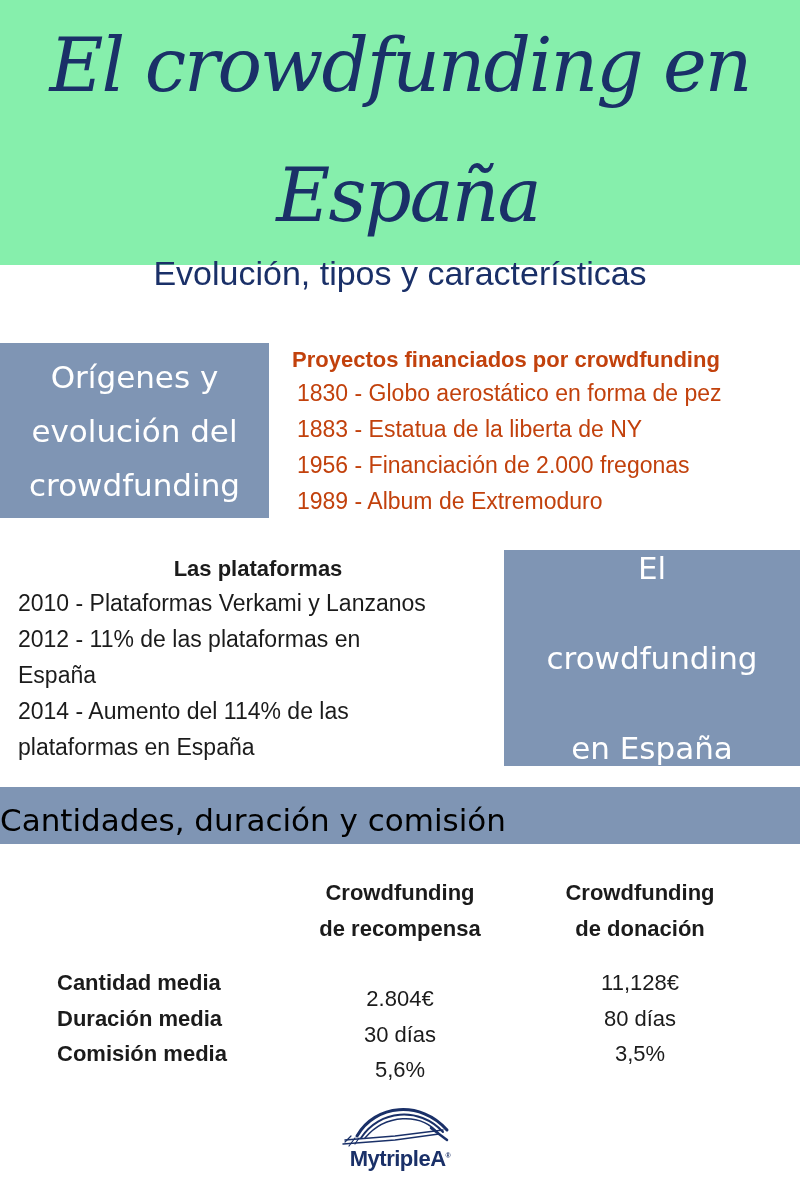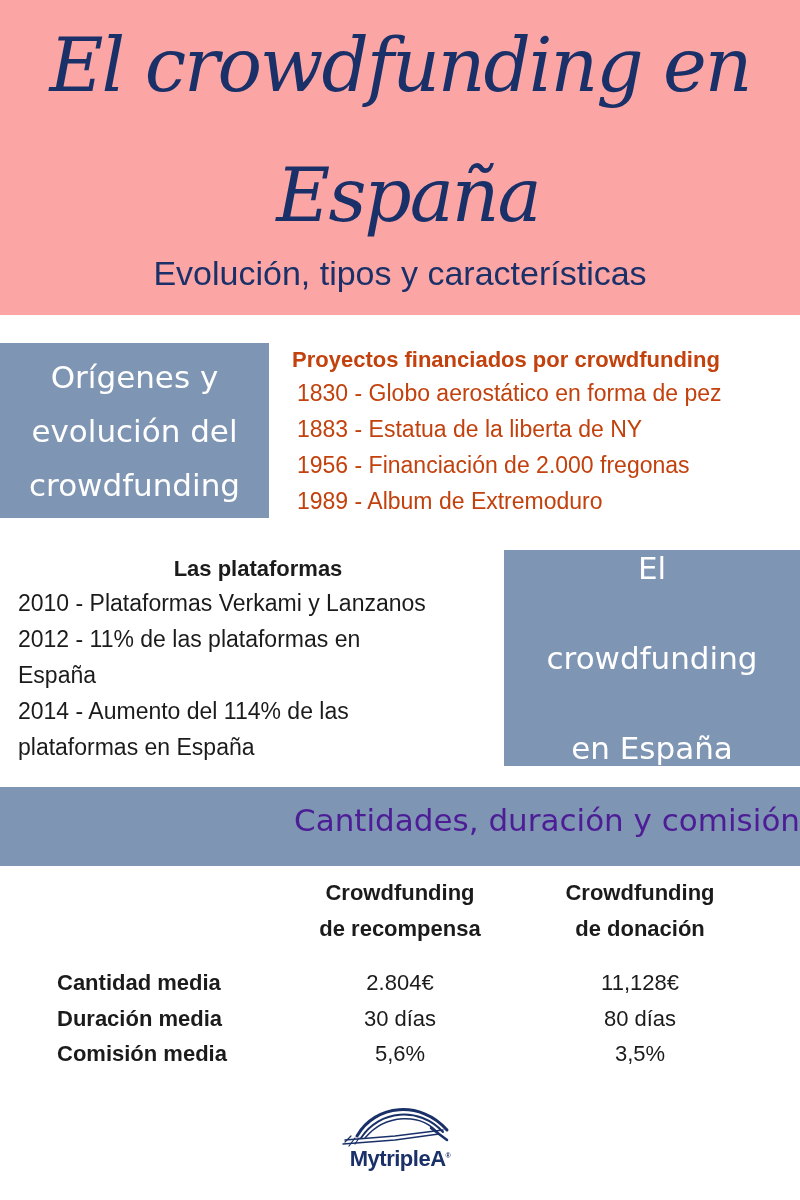--- a/index.html
+++ b/index.html
@@ -1,38 +1,38 @@
 <!DOCTYPE html>
 <html><head>
 <meta charset="utf-8">
 <style>
   html, body { margin:0; padding:0; background:#ffffff; }
   body { width:800px; height:1200px; position:relative; overflow:hidden; font-family:"Liberation Sans", sans-serif; }
-  .header { position:absolute; left:0; top:0; width:800px; height:315px; background:#fca5a5; }
+  .header { position:absolute; left:0; top:0; width:800px; height:265px; background:#86efac; }
   .title { position:absolute; left:0; width:800px; text-align:center; color:#1a3068; font-family:"DejaVu Serif", serif; font-style:italic; font-size:74px; letter-spacing:-2px; }
   .title.l1 { top:22px; }
   .title.l2 { top:152px;margin-left:8px; }
   .subtitle { position:absolute; left:0; top:254px; width:800px; text-align:center; color:#1a3068; font-family:"Liberation Sans", sans-serif; font-size:34px; }
   .bluebox { position:absolute; background:#7f95b4; color:#ffffff; font-family:"DejaVu Sans", sans-serif; text-align:center; display:flex; flex-direction:column; justify-content:center; }
   .box1 { left:0; top:343px; width:269px; height:175px; font-size:31px; line-height:54px; }
   .box2 { left:504px; top:550px; width:296px; height:216px; font-size:31px; line-height:54px;gap:36px; }
-  .band { position:absolute; left:0; top:787px; width:800px; height:79px; background:#7f95b4; color:#4c1d95; font-family:"DejaVu Sans", sans-serif; font-size:31px; text-align:right; line-height:67px; }
+  .band { position:absolute; left:0; top:787px; width:800px; height:57px; background:#7f95b4; color:#000000; font-family:"DejaVu Sans", sans-serif; font-size:31px; text-align:left; line-height:67px; }
   .sec1 { position:absolute; left:292px; top:345px; width:510px; color:#c2410c; }
   .sec1 .h { font-weight:bold; font-size:22px; height:30px; line-height:30px; }
   .sec1 .item { font-size:23px; height:36px; line-height:36px; padding-left:5px; }
   .sec2 { position:absolute; left:18px; top:553px; width:480px; color:#1b1b1b; }
   .sec2 .h { font-weight:bold; font-size:22px; text-align:center; width:480px; height:32px; line-height:32px; padding-right:0; }
   .sec2 .item { font-size:23px; line-height:36px; }
   .table { position:absolute; left:0; top:875px; width:800px; color:#1b1b1b; }
   .colhead { position:absolute; top:0; width:220px; text-align:center; font-weight:bold; font-size:22px; line-height:36px; }
   .ch1 { left:290px; }
   .ch2 { left:530px; }
   .row { position:absolute; left:0; width:800px; height:36px; line-height:36px; font-size:22px; }
   .row .lbl { position:absolute; left:57px; font-weight:bold; }
-  .row .v1 { position:absolute; left:290px; width:220px; text-align:center; }
+  .row .v1 { position:absolute; left:290px; width:220px; text-align:center;margin-top:16px; }
   .row .v2 { position:absolute; left:530px; width:220px; text-align:center; }
   .logo { position:absolute; left:335px; top:1100px; width:130px; height:80px; }
   .logo-text { position:absolute; left:0; top:46px; width:130px; text-align:center; font-weight:bold; font-size:22px; color:#1a3068; letter-spacing:-0.5px; }
   .logo-text sup { font-size:7px; vertical-align:super; }
 </style>
 </head>
 <body>
 
 <div class="header">
   <div class="title l1">El crowdfunding en</div>

